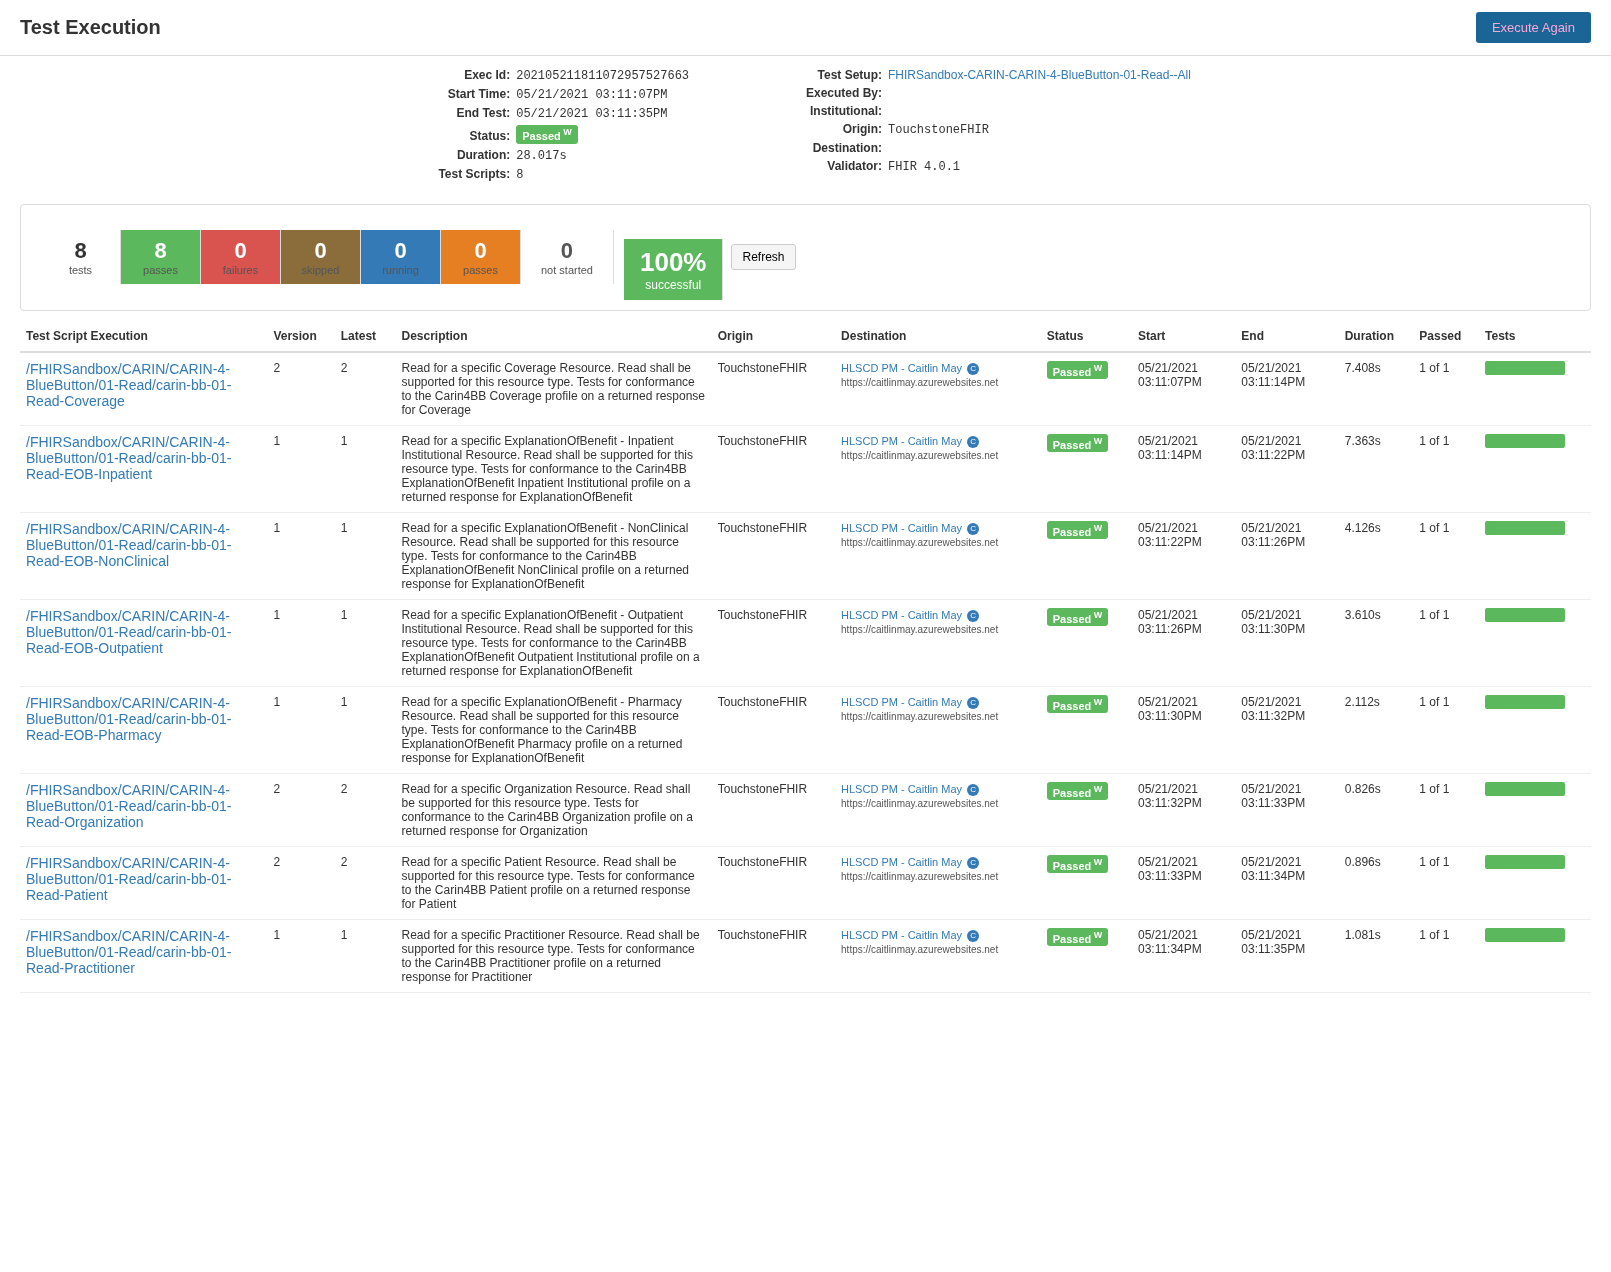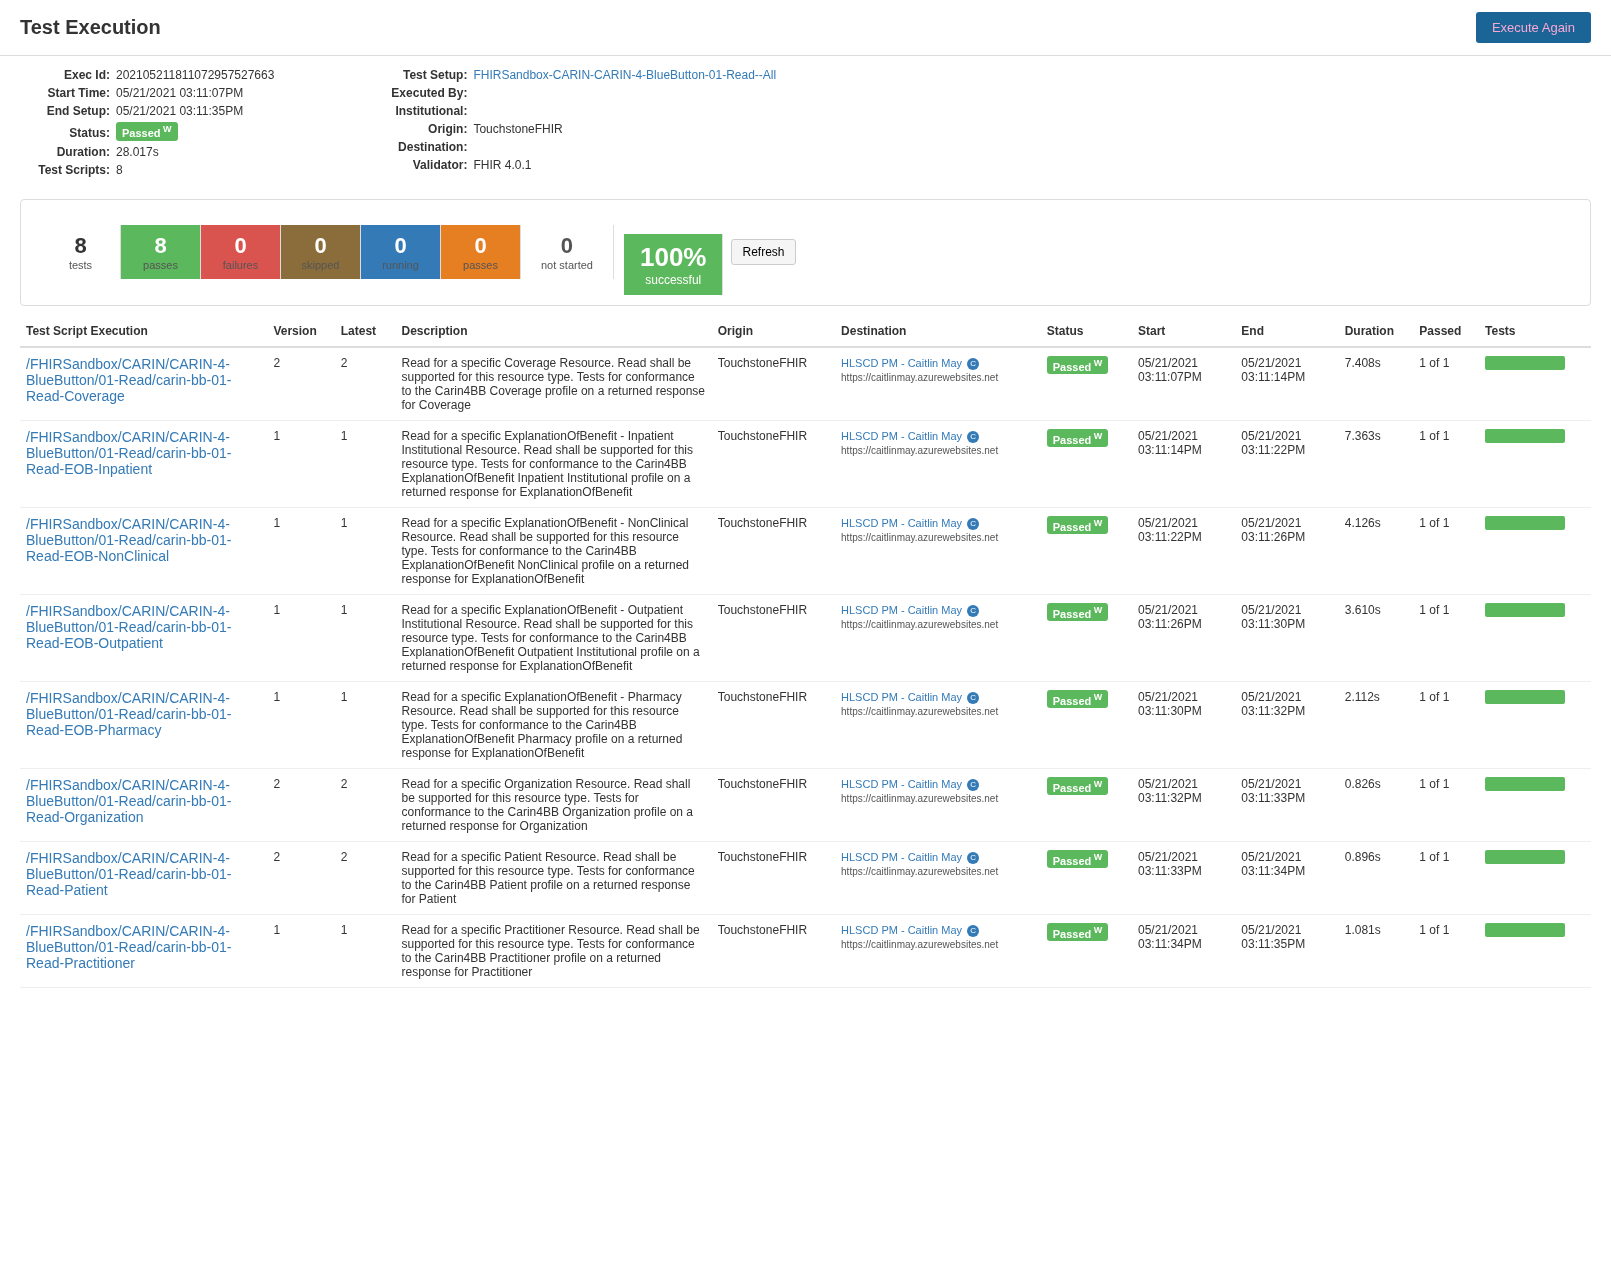--- a/index.html
+++ b/index.html
@@ -2,25 +2,25 @@
 <html><head>
   <meta charset="utf-8">
   <style>
     * { box-sizing: border-box; margin: 0; padding: 0; }
     body { font-family: Arial, sans-serif; font-size: 12px; color: #333; background: #fff; }
     
     .header { display: flex; justify-content: space-between; align-items: center; padding: 12px 20px; border-bottom: 1px solid #ddd; }
     .header h1 { font-size: 20px; font-weight: bold; color: #333; }
     .execute-btn { background: #1a6496; color: #f9a8d4; border: none; padding: 8px 16px; font-size: 13px; cursor: pointer; border-radius: 3px; }
     
-    .meta-section { display: flex; padding: 12px 20px; gap: 103px; }
+    .meta-section { display: flex; padding: 12px 20px; gap: 103px; justify-content: center; }
     .meta-left, .meta-right { display: flex; flex-direction: column; gap: 4px; }
     .meta-row { display: flex; gap: 6px; align-items: baseline; }
     .meta-label { font-weight: bold; text-align: right; min-width: 90px; font-size: 12px; }
-    .meta-value { font-size: 12px; }
+    .meta-value { font-size: 12px; font-family: Liberation Mono, monospace; }
     .meta-link { color: #337ab7; text-decoration: none; }
     .status-badge { background: #5cb85c; color: white; padding: 2px 6px; border-radius: 3px; font-size: 11px; font-weight: bold; }
     .status-badge::after { content: ' W'; font-size: 9px; vertical-align: super; }
     
     .stats-bar { display: flex; align-items: center; padding: 10px 20px; gap: 0; border: 1px solid #ddd; margin: 10px 20px; border-radius: 4px; }
     .stat-box { display: flex; flex-direction: column; align-items: center; justify-content: center; padding: 8px 20px; border-right: 1px solid #ddd; min-width: 80px; }
     .stat-box:first-child { border-right: 1px solid #ddd; }
     .stat-number { font-size: 22px; font-weight: bold; }
     .stat-label { font-size: 11px; color: #555; }
     .stat-box.total { background: #fff; }
@@ -71,21 +71,21 @@
   <div class="meta-left">
     <div class="meta-row">
       <span class="meta-label">Exec Id:</span>
       <span class="meta-value">202105211811072957527663</span>
     </div>
     <div class="meta-row">
       <span class="meta-label">Start Time:</span>
       <span class="meta-value">05/21/2021 03:11:07PM</span>
     </div>
     <div class="meta-row">
-      <span class="meta-label">End Setup:</span>
+      <span class="meta-label">End Test:</span>
       <span class="meta-value">05/21/2021 03:11:35PM</span>
     </div>
     <div class="meta-row">
       <span class="meta-label">Status:</span>
       <span class="status-badge">Passed</span>
     </div>
     <div class="meta-row">
       <span class="meta-label">Duration:</span>
       <span class="meta-value">28.017s</span>
     </div>

